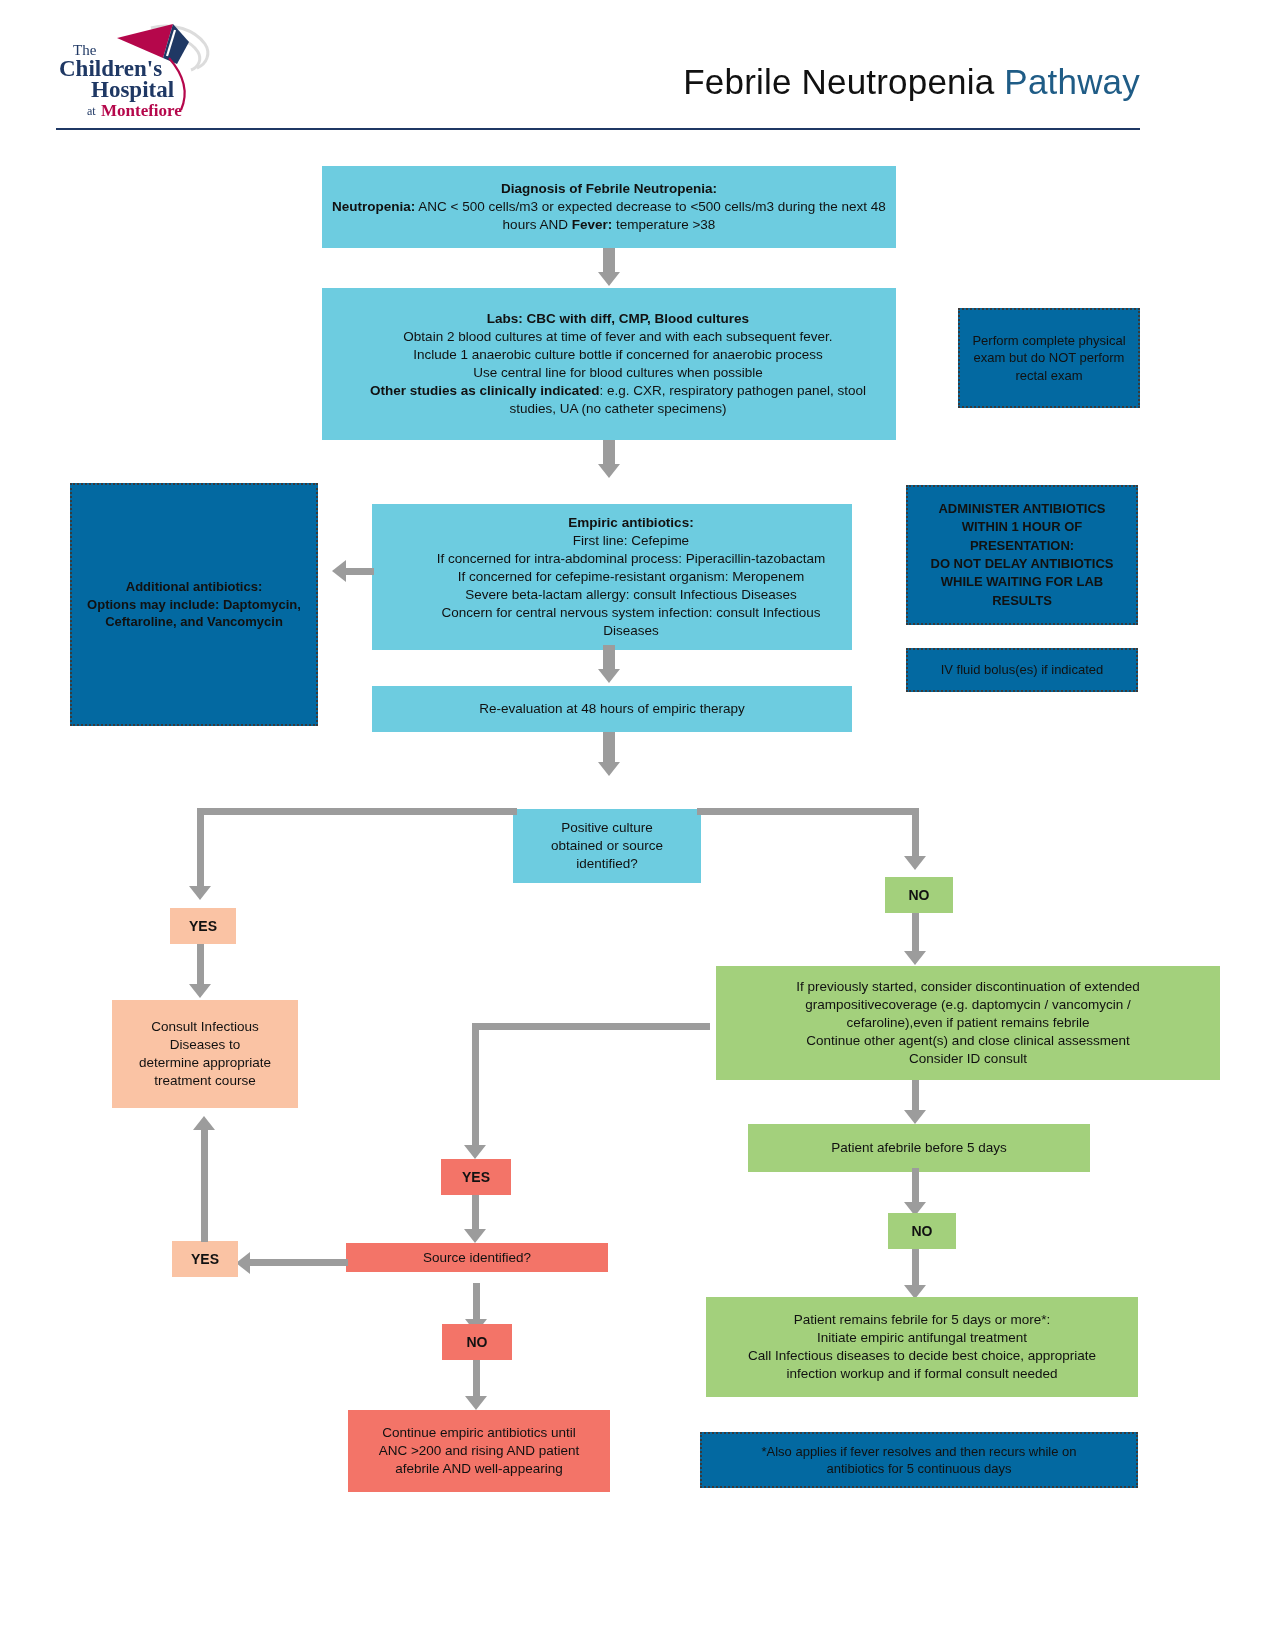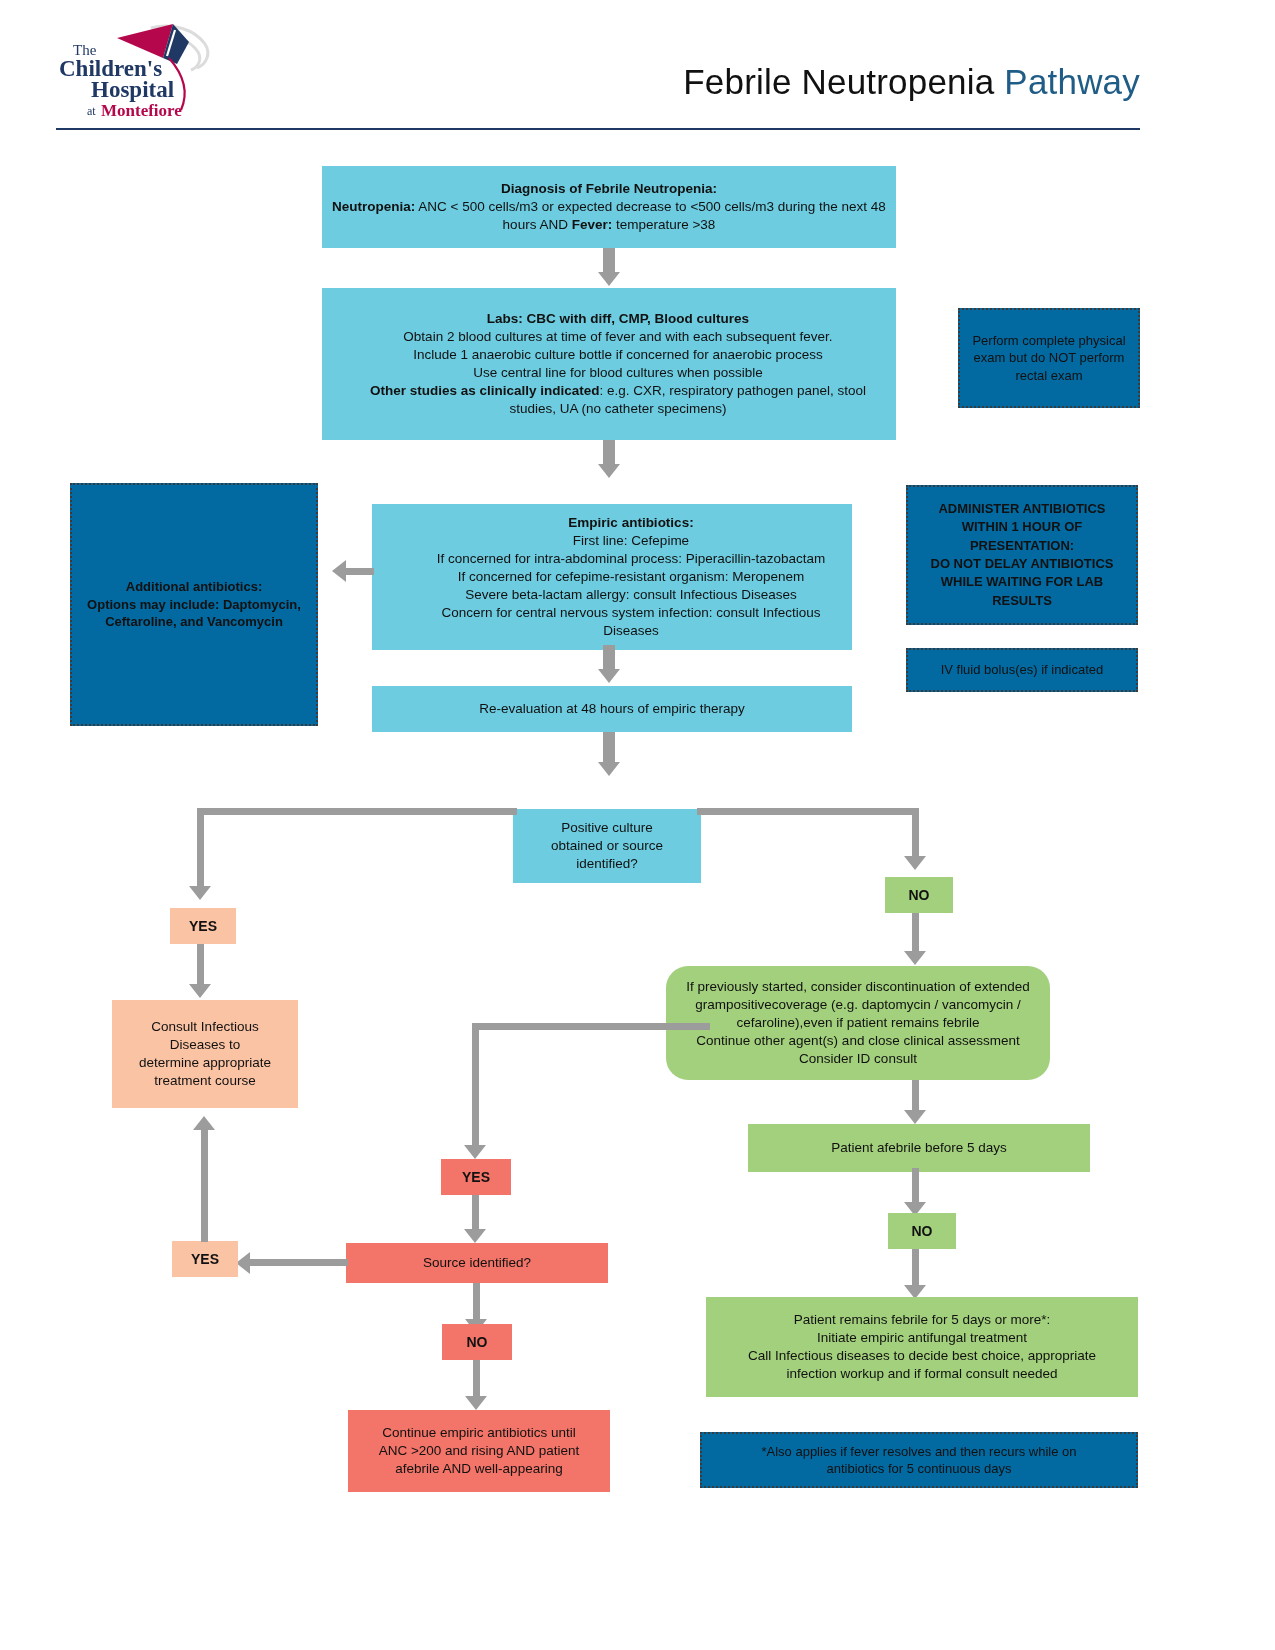--- a/index.html
+++ b/index.html
@@ -242,21 +242,21 @@
 
   <div class="node peach" style="left:112px; top:1000px; width:186px; height:108px;">
     <div class="inner">
       <div>Consult Infectious</div>
       <div>Diseases  to</div>
       <div>determine appropriate</div>
       <div>treatment course</div>
     </div>
   </div>
 
-  <div class="node green" style="left:666px; top:966px; width:384px; height:114px;border-radius:22px;">
+  <div class="node green" style="left:716px; top:966px; width:504px; height:114px;">
     <div class="inner">
       <div>If previously started, consider discontinuation of extended</div>
       <div>grampositivecoverage (e.g. daptomycin / vancomycin /</div>
       <div>cefaroline),even if patient remains febrile</div>
       <div>Continue other agent(s) and close clinical assessment</div>
       <div>Consider ID consult</div>
     </div>
   </div>
 
   <div class="conn" style="left:472px; top:1023px; width:238px; height:7px;"></div>
@@ -280,21 +280,21 @@
   <div class="conn" style="left:912px; top:1249px; width:7px; height:38px;"></div>
   <div class="arrow-down" style="left:904px; top:1285px;"></div>
 
   <div class="node coral lbl" style="left:441px; top:1159px; width:70px; height:36px;">
     <span>YES</span>
   </div>
 
   <div class="conn" style="left:472px; top:1195px; width:7px; height:36px;"></div>
   <div class="arrow-down" style="left:464px; top:1229px;"></div>
 
-  <div class="node coral" style="left:346px; top:1243px; width:262px; height:40px;">
+  <div class="node coral" style="left:346px; top:1243px; width:262px; height:29px;">
     <div class="inner">Source identified?</div>
   </div>
 
   <div class="conn" style="left:248px; top:1259px; width:100px; height:7px;"></div>
   <div class="arrow-left" style="left:236px; top:1252px;"></div>
 
   <div class="node peach lbl" style="left:172px; top:1241px; width:66px; height:36px;">
     <span>YES</span>
   </div>
 

